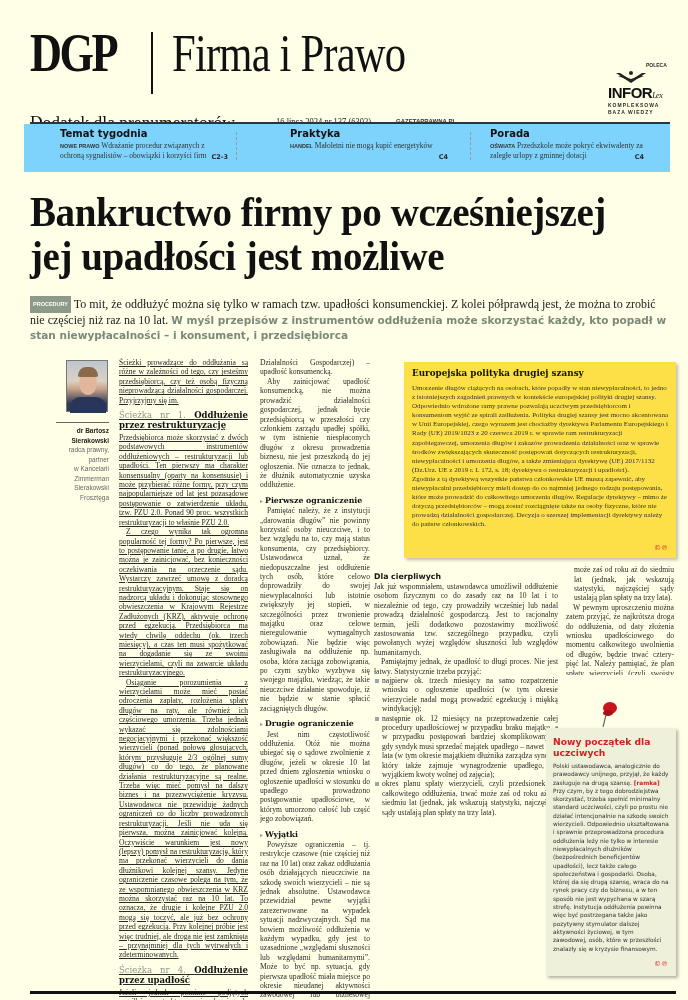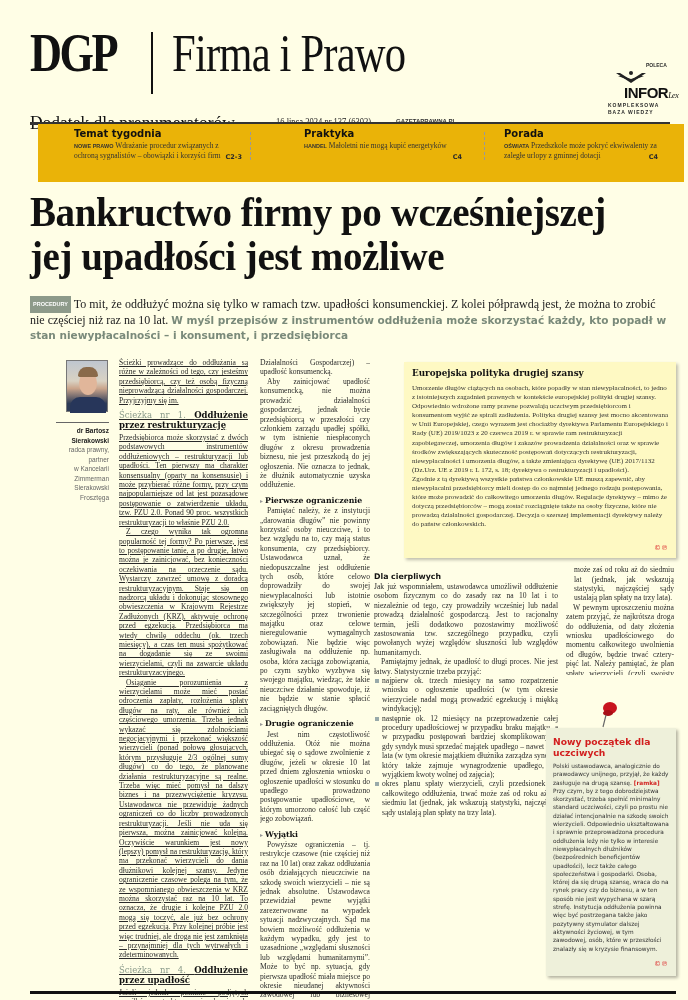--- a/index.html
+++ b/index.html
@@ -10,27 +10,27 @@
   .masthead { position: absolute; left: 30px; top: 12px; width: 640px; height: 106px; margin-top: 8px; }
   .brand-dgp { position: absolute; left: 0; top: 6px; font-family: "Liberation Serif", serif; font-weight: bold; font-size: 54px; letter-spacing: -3px; color: #111; transform: scaleX(0.82); transform-origin: left; line-height: 1; }
   .brand-sep { position: absolute; left: 121px; top: 12px; width: 2px; height: 62px; background: #111; }
   .brand-title { position: absolute; left: 142px; top: 8px; font-family: "Liberation Serif", serif; font-size: 52px; color: #111; transform: scaleX(0.82); transform-origin: left; line-height: 1; letter-spacing: -1px; }
   .subtitle { position: absolute; left: 0; top: 92px; font-family: "Liberation Serif", serif; font-size: 19px; color: #111; transform: scaleX(0.92); transform-origin: left; }
   .issue { position: absolute; left: 246px; top: 96px; font-family: "Liberation Serif", serif; font-size: 10px; color: #222; transform: scaleX(0.85); transform-origin: left; }
   .site { position: absolute; left: 366px; top: 98px; font-family: "Liberation Sans", sans-serif; font-size: 6px; color: #333; font-weight: bold; }
   .infor { position: absolute; left: 588px; top: 58px; width: 80px; }
   .infor .poleca { position: absolute; left: 58px; top: 4px; font-family: "Liberation Sans", sans-serif; font-size: 5px; font-weight: bold; }
   .infor .wings { position: absolute; left: 26px; top: 12px; width: 34px; height: 14px; }
-  .infor .name { position: absolute; left: 36px; top: 26px; font-family: "Liberation Sans", sans-serif; font-weight: 900; font-size: 15px; color: #111; letter-spacing: -0.5px; }
+  .infor .name { position: absolute; left: 20px; top: 26px; font-family: "Liberation Sans", sans-serif; font-weight: 900; font-size: 15px; color: #111; letter-spacing: -0.5px; }
   .infor .name small { font-family: "Liberation Serif", serif; font-style: italic; font-weight: normal; font-size: 8px; }
   .infor .tag { position: absolute; left: 20px; top: 44px; font-family: "Liberation Sans", sans-serif; font-size: 5px; letter-spacing: 1px; line-height: 7px; font-weight: bold; }
   .rule-top { position: absolute; left: 30px; top: 122px; width: 640px; height: 3px; background: #333; }
 
   
-  .teasers { position: absolute; left: 38px; top: 124px; width: 646px; height: 58px; background: #eab308; }
+  .teasers { position: absolute; left: 24px; top: 124px; width: 646px; height: 48px; background: #7dd3fc; }
   .teaser { position: absolute; top: 4px; }
   .teaser h3 { font-family: "DejaVu Sans", sans-serif; font-size: 10px; font-weight: bold; color: #111; margin-bottom: 2px; }
   .teaser p { font-family: "Liberation Serif", serif; font-size: 7.5px; line-height: 10px; color: #333; }
   .teaser .kicker { font-family: "Liberation Sans", sans-serif; font-size: 5.5px; font-weight: bold; text-transform: uppercase; }
   .teaser .page { position: absolute; right: 0; bottom: 0; font-family: "DejaVu Sans", sans-serif; font-size: 6.5px; font-weight: bold; }
   .tsep { position: absolute; top: 8px; width: 0; height: 28px; border-left: 1px dashed #999; }
 
   
   .headline { position: absolute; left: 30px; top: 190px; width: 640px; font-family: "Liberation Serif", serif; font-size: 42px; line-height: 44px; color: #111; transform: scaleX(0.93); transform-origin: left; letter-spacing: -0.5px; }
 
@@ -59,21 +59,21 @@
   .col ul { list-style: none; }
   .col li { padding-left: 8px; position: relative; }
   .col li::before { content: ""; position: absolute; left: 1px; top: 3px; width: 4px; height: 4px; background: #9aa; }
 
   .col1 { left: 119px; top: 358px; width: 129px; height: 642px; text-decoration: underline; }
   .col2 { left: 260px; top: 358px; width: 110px; height: 642px; }
   .col3 { left: 374px; top: 565px; width: 184px; height: 435px; }
   .col4 { left: 566px; top: 565px; width: 108px; height: 110px; }
 
   
-  .box-eu { position: absolute; left: 404px; top: 362px; width: 272px; height: 196px; background: #fef9c3; box-shadow: 2px 2px 3px rgba(0,0,0,0.25); padding: 6px 8px; }
+  .box-eu { position: absolute; left: 404px; top: 362px; width: 272px; height: 196px; background: #fde047; box-shadow: 2px 2px 3px rgba(0,0,0,0.25); padding: 6px 8px; }
   .box-eu h4 { font-family: "DejaVu Serif", serif; font-size: 8.8px; font-weight: bold; color: #111; margin-bottom: 6px; }
   .box-eu p { font-family: "Liberation Serif", serif; font-size: 7px; line-height: 9.1px; color: #333; }
   .box-eu .cc { position: absolute; right: 8px; bottom: 6px; color: #d33; font-family: "DejaVu Sans", sans-serif; font-size: 7px; }
 
   
   .box-new { position: absolute; left: 546px; top: 728px; width: 130px; height: 248px; background: #eef0da; box-shadow: 2px 2px 3px rgba(0,0,0,0.3); padding: 8px 7px; }
   .box-new h4 { font-family: "DejaVu Sans", sans-serif; font-size: 9.2px; font-weight: bold; color: #d21e1e; line-height: 11px; margin-bottom: 4px; }
   .box-new p { font-family: "DejaVu Sans", sans-serif; font-size: 5.8px; line-height: 8.3px; color: #333; }
   .box-new .rl { color: #d21e1e; font-weight: bold; }
   .box-new .cc { position: absolute; right: 8px; bottom: 8px; color: #d33; font-family: "DejaVu Sans", sans-serif; font-size: 7px; }

